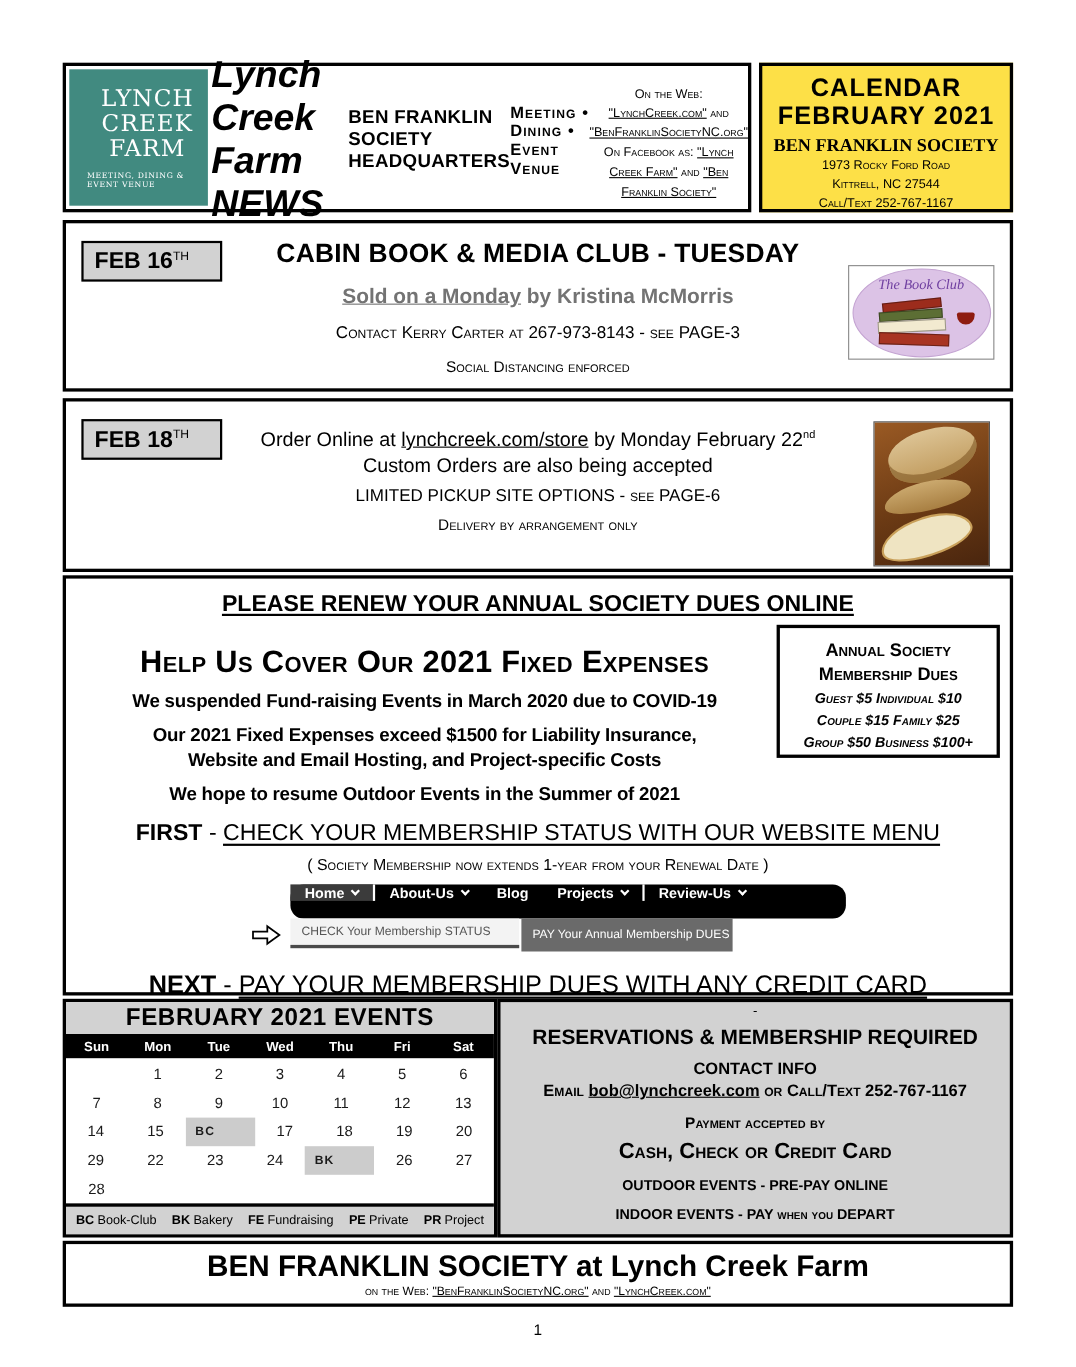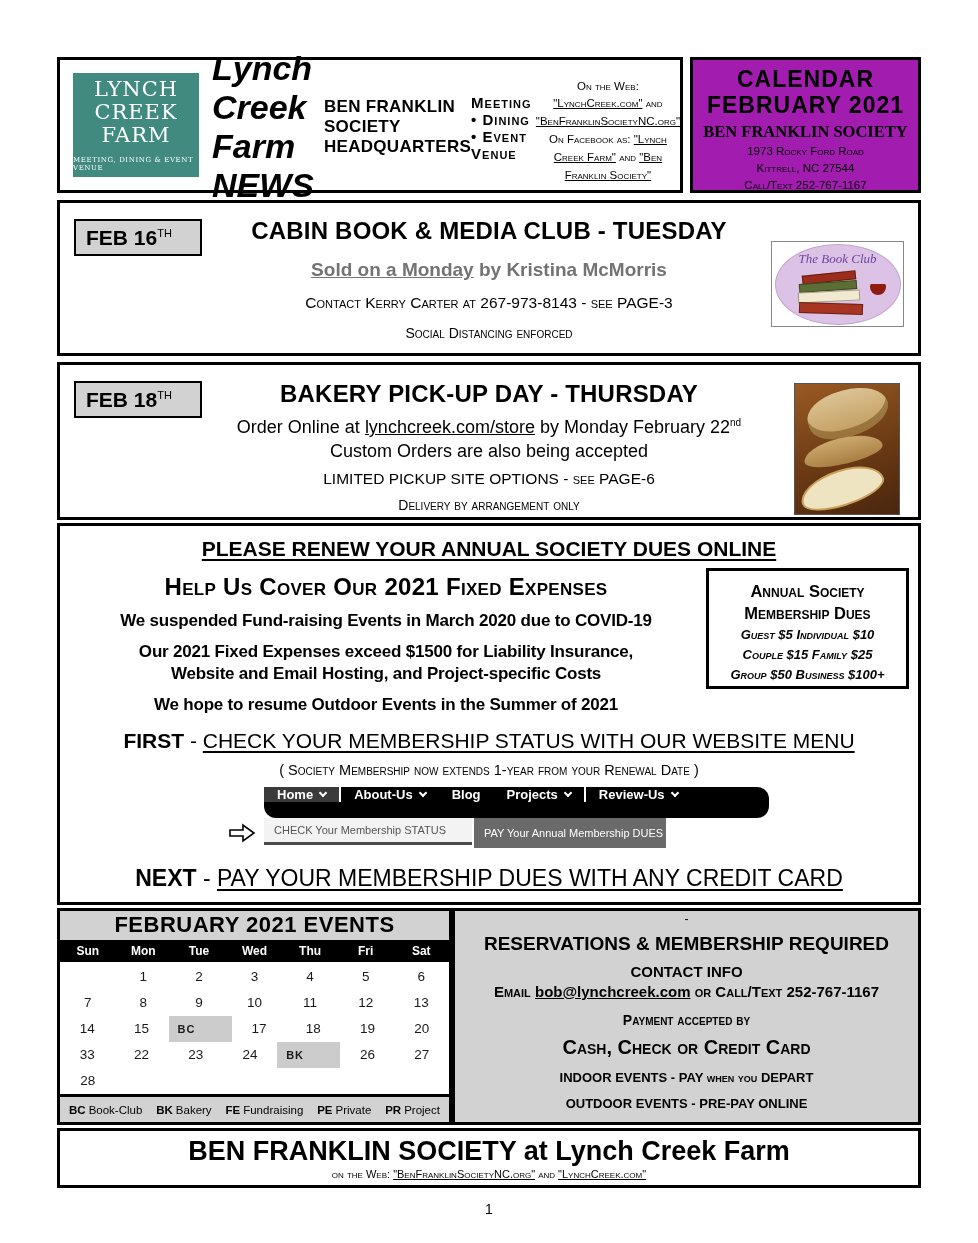--- a/index.html
+++ b/index.html
@@ -5,29 +5,29 @@
   * { margin:0; padding:0; box-sizing:border-box; }
   body { width:978px; height:1243px; background:#fff; font-family:"Liberation Sans", sans-serif; color:#000; }
   .page { position:relative; width:978px; height:1243px; padding:57px 57px 0 57px; overflow:hidden; }
   .box { border:3px solid #000; background:#fff; }
   .sc { font-variant:small-caps; }
   .ul { text-decoration:underline; }
 
   
   .header-row { display:flex; }
   .masthead { flex:1; display:flex; height:136px; }
-  .logo { width:126px; margin:13px; background:#418a80; color:#fff; display:flex; flex-direction:column; align-items:center; justify-content:center; }
+  .logo { width:126px; margin:3px; background:#418a80; color:#fff; display:flex; flex-direction:column; align-items:center; justify-content:center;padding-left:16px; }
   .logo-line { font-size:21px; letter-spacing:1px; line-height:1.08; font-family:"DejaVu Serif", serif; }
   .logo-tag { font-size:7px; letter-spacing:.6px; margin-top:9px; font-family:"DejaVu Serif", serif; }
   .mast-center { flex:1; display:flex; flex-direction:row; align-items:center; padding-top:4px; }
   .news-title { font-size:34px; font-weight:bold; font-style:italic; }
   .news-sub { font-size:17px; font-weight:bold; letter-spacing:.3px; }
   .news-venue { font-size:15px; font-weight:bold; letter-spacing:1px; margin-top:1px; }
   .weblines { margin-top:8px; font-size:11.5px; line-height:1.55; text-align:center; }
-  .cal-info { width:231px; margin-left:7px; height:136px; border:3px solid #000; background:#a21caf; text-align:center; padding-top:6px; }
+  .cal-info { width:231px; margin-left:7px; height:136px; border:3px solid #000; background:#fde047; text-align:center; padding-top:6px; }
   .cal-info-big { font-size:23px; font-weight:bold; letter-spacing:1px; line-height:1.15; }
   .cal-info-soc { font-size:16.5px; font-weight:bold; margin-top:3px;font-family:Liberation Serif, serif; }
   .cal-info-small { font-size:11.5px; line-height:1.3; margin-top:2px; }
 
   
   .event-sec { position:relative; margin-top:7px; text-align:center; }
   .event-sec.e1 { height:156px; padding-top:14px; }
   .event-sec.e2 { margin-top:6px; height:158px; padding-top:15px; }
   .date-badge { position:absolute; left:14px; top:16px; width:128px; height:37px; background:#d2d2d2; border:2px solid #000; font-size:21px; font-weight:bold; text-align:left; padding:5px 0 0 10px; }
   .date-badge sup { font-size:11px; font-weight:400; vertical-align:super; }
@@ -56,21 +56,21 @@
   .bread { position:absolute; right:18px; top:18px; width:106px; height:132px; border:1px solid #555; overflow:hidden; background:linear-gradient(160deg,#9a5a24,#6b3a14 55%,#49250e); }
   .slice { position:absolute; }
   .sl1 { width:82px; height:46px; left:12px; top:6px; background:linear-gradient(#dcc394,#c09a5c); border-radius:48% 52% 55% 45%; transform:rotate(-16deg); box-shadow:inset 0 -8px 0 rgba(120,80,30,.55); }
   .sl2 { width:80px; height:26px; left:8px; top:54px; background:linear-gradient(#cba96e,#a87f42); border-radius:50% 50% 50% 50% / 62% 62% 40% 40%; transform:rotate(-13deg); }
   .sl3 { width:86px; height:36px; left:4px; top:86px; background:#efe4c2; border:2px solid #c9a05a; border-radius:52% 48% 50% 50% / 60% 60% 42% 42%; transform:rotate(-18deg); }
 
   
   .dues-sec { position:relative; margin-top:3px; height:382px; padding-top:11px; }
   .dues-banner { text-align:center; font-size:21px; font-weight:bold; text-decoration:underline; text-underline-offset:3px; }
   .dues-left { width:648px; margin-left:2px; text-align:center; }
-  .dues-head { margin-top:12px; font-size:24px; font-weight:bold; letter-spacing:.3px; }
+  .dues-head { margin-top:25px; font-size:28px; font-weight:bold; letter-spacing:.3px; }
   .dues-para { margin-top:9px; font-size:17px; font-weight:bold; letter-spacing:-.2px; line-height:1.3; }
   .dues-box { position:absolute; right:9px; top:42px; width:203px; height:121px; border:3px solid #000; background:#fff; text-align:center; padding-top:9px; }
   .dues-box-title { font-size:16.5px; font-weight:bold; line-height:1.35; }
   .dues-box-row { font-size:13px; font-weight:bold; font-style:italic; line-height:1.55; }
   .first-line { text-align:center; margin-top:13px; font-size:21px; }
   .first-line .lbl, .next-line .lbl { font-weight:800; }
   .step-link { text-decoration:underline; text-underline-offset:3px; font-weight:500; }
   .member-note { text-align:center; margin-top:9px; font-size:14.5px; }
   .menu-shot { position:relative; width:505px; margin:9px 0 0 204px; }
   .menu-bar { display:flex; align-items:flex-start; height:31px; background:#000000;border-radius:12px; }
@@ -157,21 +157,20 @@
       <div class="bk bk1"></div>
       <div class="bk bk2"></div>
       <div class="bk bk3"></div>
       <div class="bk bk4"></div>
       <div class="bc-cup"></div>
     </div>
   </div>
 
   <div class="box event-sec e2">
     <div class="date-badge"><span>FEB 18</span><sup>TH</sup></div>
-    <div class="event-title">BAKERY PICK-UP DAY - THURSDAY</div>
     <div class="order-line"><span>Order Online at </span><span class="ul">lynchcreek.com/store</span><span> by Monday February 22</span><sup>nd</sup></div>
     <div class="custom-line">Custom Orders are also being accepted</div>
     <div class="pickup-line sc">LIMITED PICKUP SITE OPTIONS - see PAGE-6</div>
     <div class="delivery-line sc">Delivery by arrangement only</div>
     <div class="bread">
       <div class="slice sl1"></div>
       <div class="slice sl2"></div>
       <div class="slice sl3"></div>
     </div>
   </div>
@@ -264,21 +263,21 @@
           <div class="cal-row">
             <div class="cal-cell">14</div>
             <div class="cal-cell">15</div>
             <div class="cal-cell hl">BC</div>
             <div class="cal-cell">17</div>
             <div class="cal-cell">18</div>
             <div class="cal-cell">19</div>
             <div class="cal-cell">20</div>
           </div>
           <div class="cal-row">
-            <div class="cal-cell">33</div>
+            <div class="cal-cell">29</div>
             <div class="cal-cell">22</div>
             <div class="cal-cell">23</div>
             <div class="cal-cell">24</div>
             <div class="cal-cell hl">BK</div>
             <div class="cal-cell">26</div>
             <div class="cal-cell">27</div>
           </div>
           <div class="cal-row">
             <div class="cal-cell">28</div>
             <div class="cal-cell"></div>
@@ -297,22 +296,22 @@
           <div><span class="leg-code">PR</span><span>Project</span></div>
         </div>
     </div>
     <div class="reservations">
       <div class="res-dash">-</div>
       <div class="res-title">RESERVATIONS &amp; MEMBERSHIP REQUIRED</div>
       <div class="res-contact">CONTACT INFO</div>
       <div class="res-email"><span class="sc">Email </span><span class="ul">bob@lynchcreek.com</span><span class="sc"> or Call/Text 252-767-1167</span></div>
       <div class="res-pay-head sc">Payment accepted by</div>
       <div class="res-pay sc">Cash, Check or Credit Card</div>
+      <div class="res-small sc">OUTDOOR EVENTS - PRE-PAY ONLINE</div>
       <div class="res-small sc">INDOOR EVENTS - PAY when you DEPART</div>
-      <div class="res-small sc">OUTDOOR EVENTS - PRE-PAY ONLINE</div>
     </div>
   </div>
 
   <div class="box footer">
     <div class="footer-title">BEN FRANKLIN SOCIETY at Lynch Creek Farm</div>
     <div class="footer-web sc"><span>on the Web: </span><span class="ul">"BenFranklinSocietyNC.org"</span><span> and </span><span class="ul">"LynchCreek.com"</span></div>
   </div>
 
   <div class="pagenum">1</div>
 </div>

